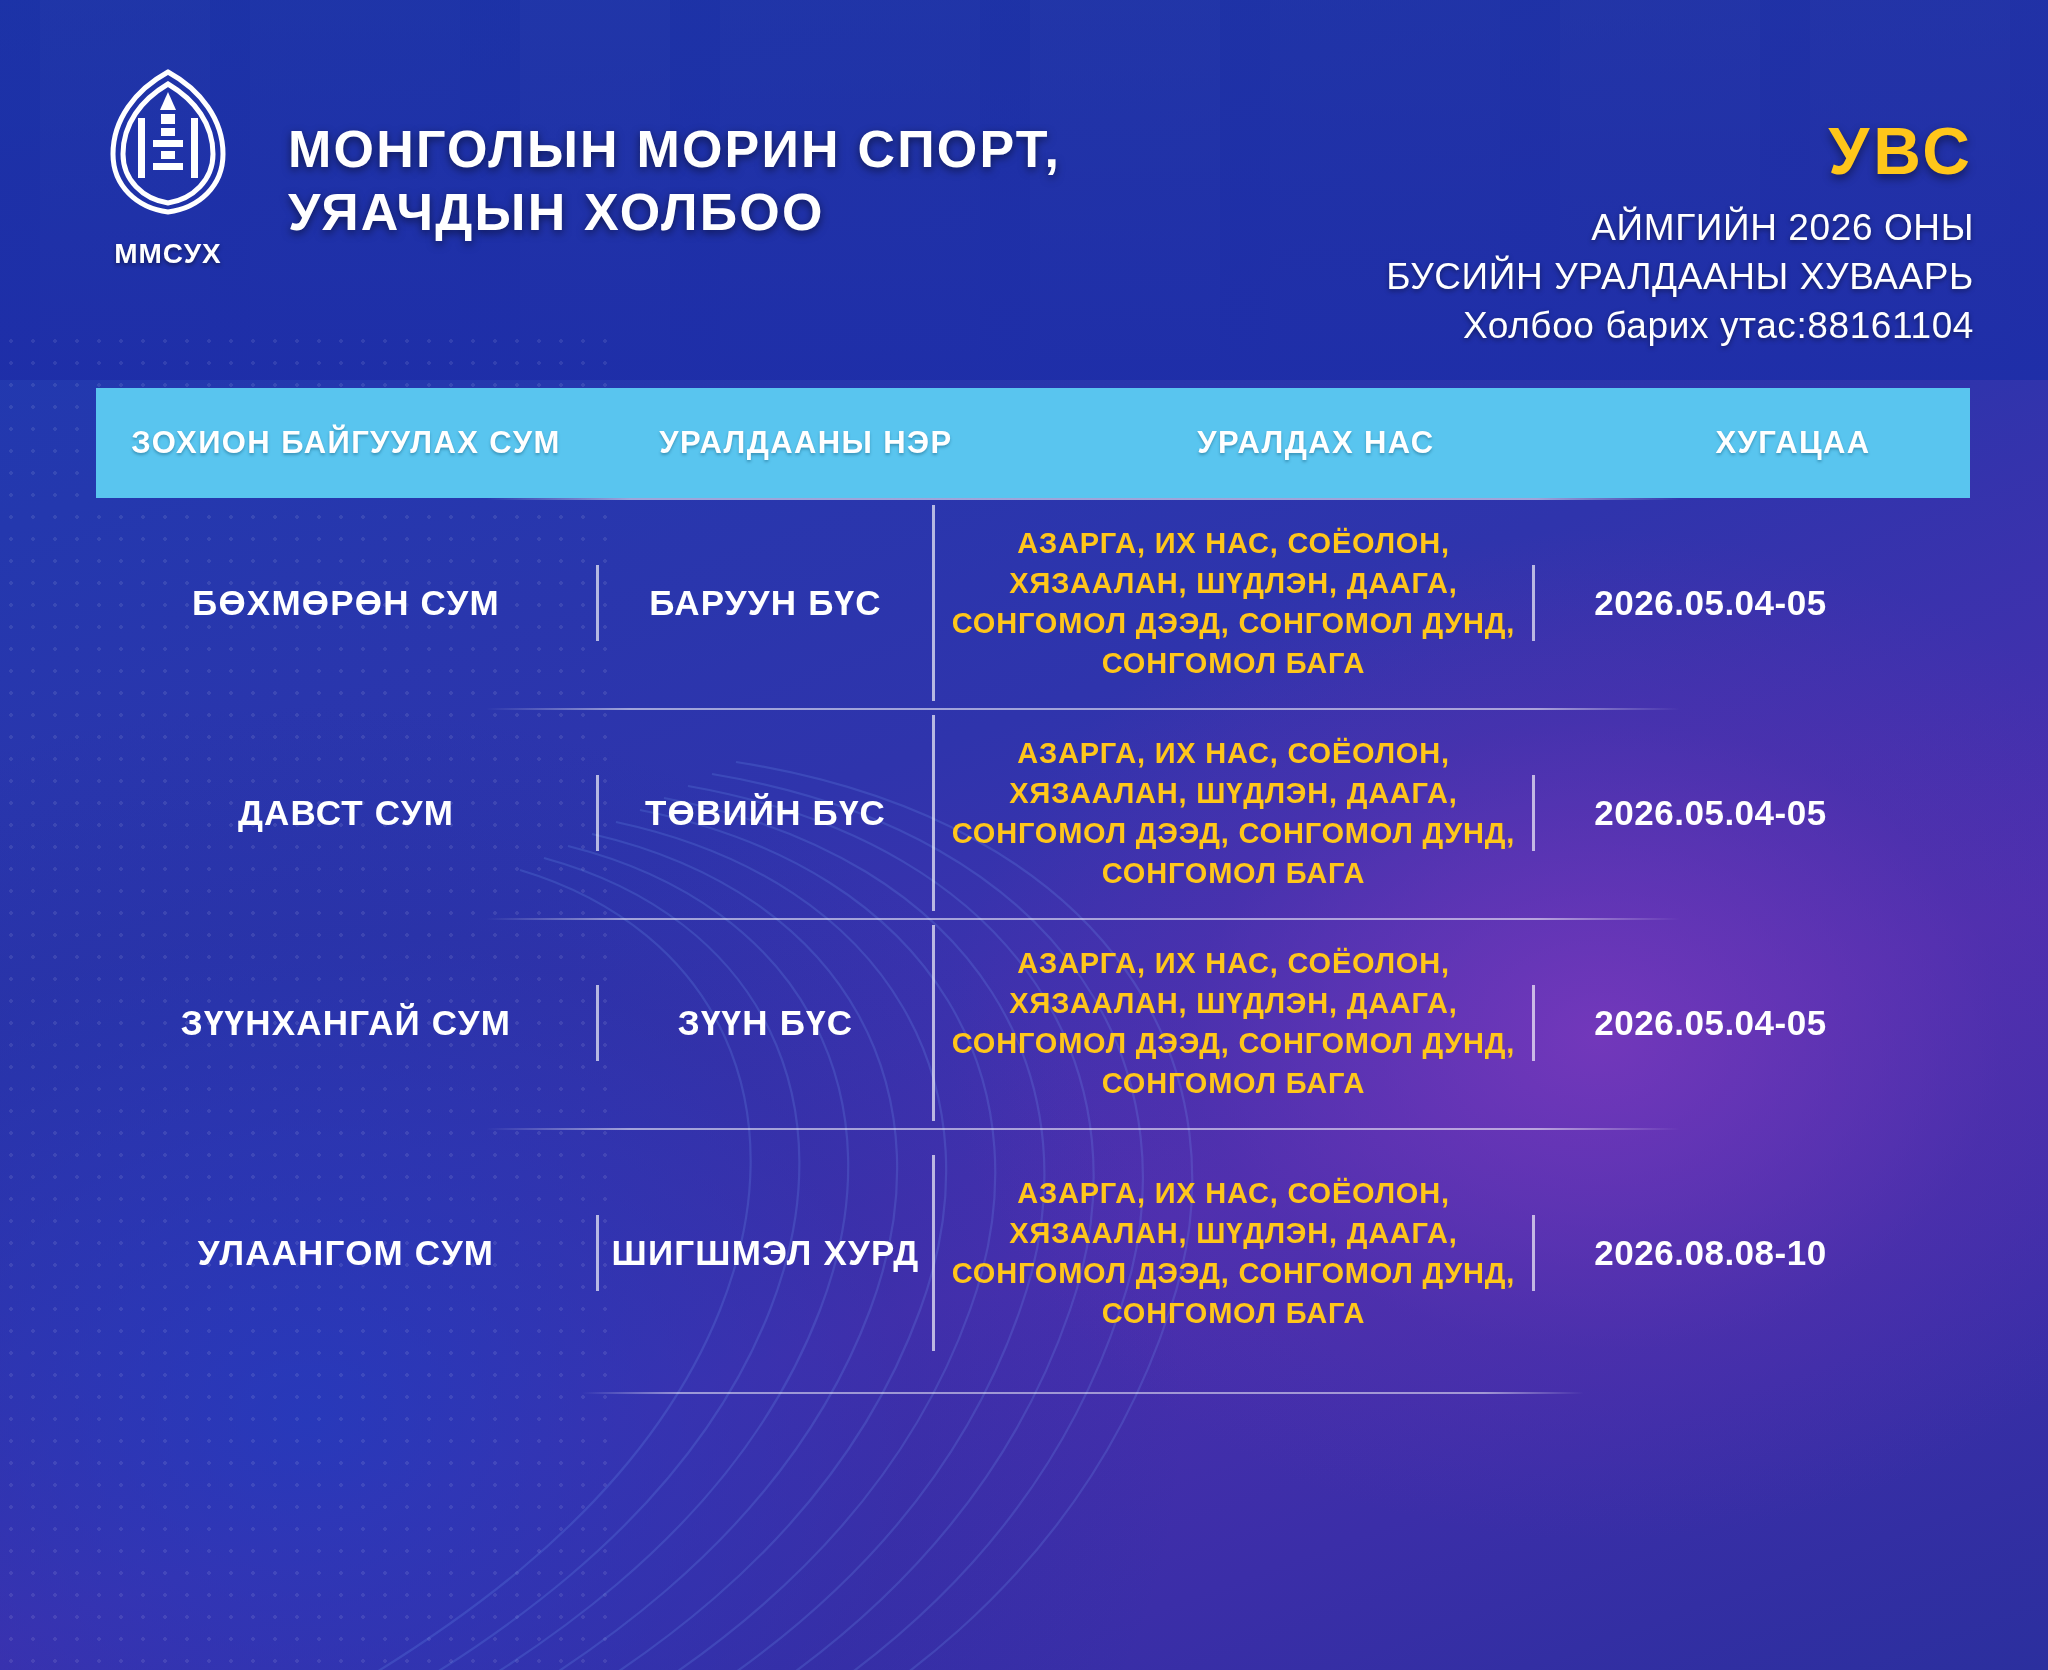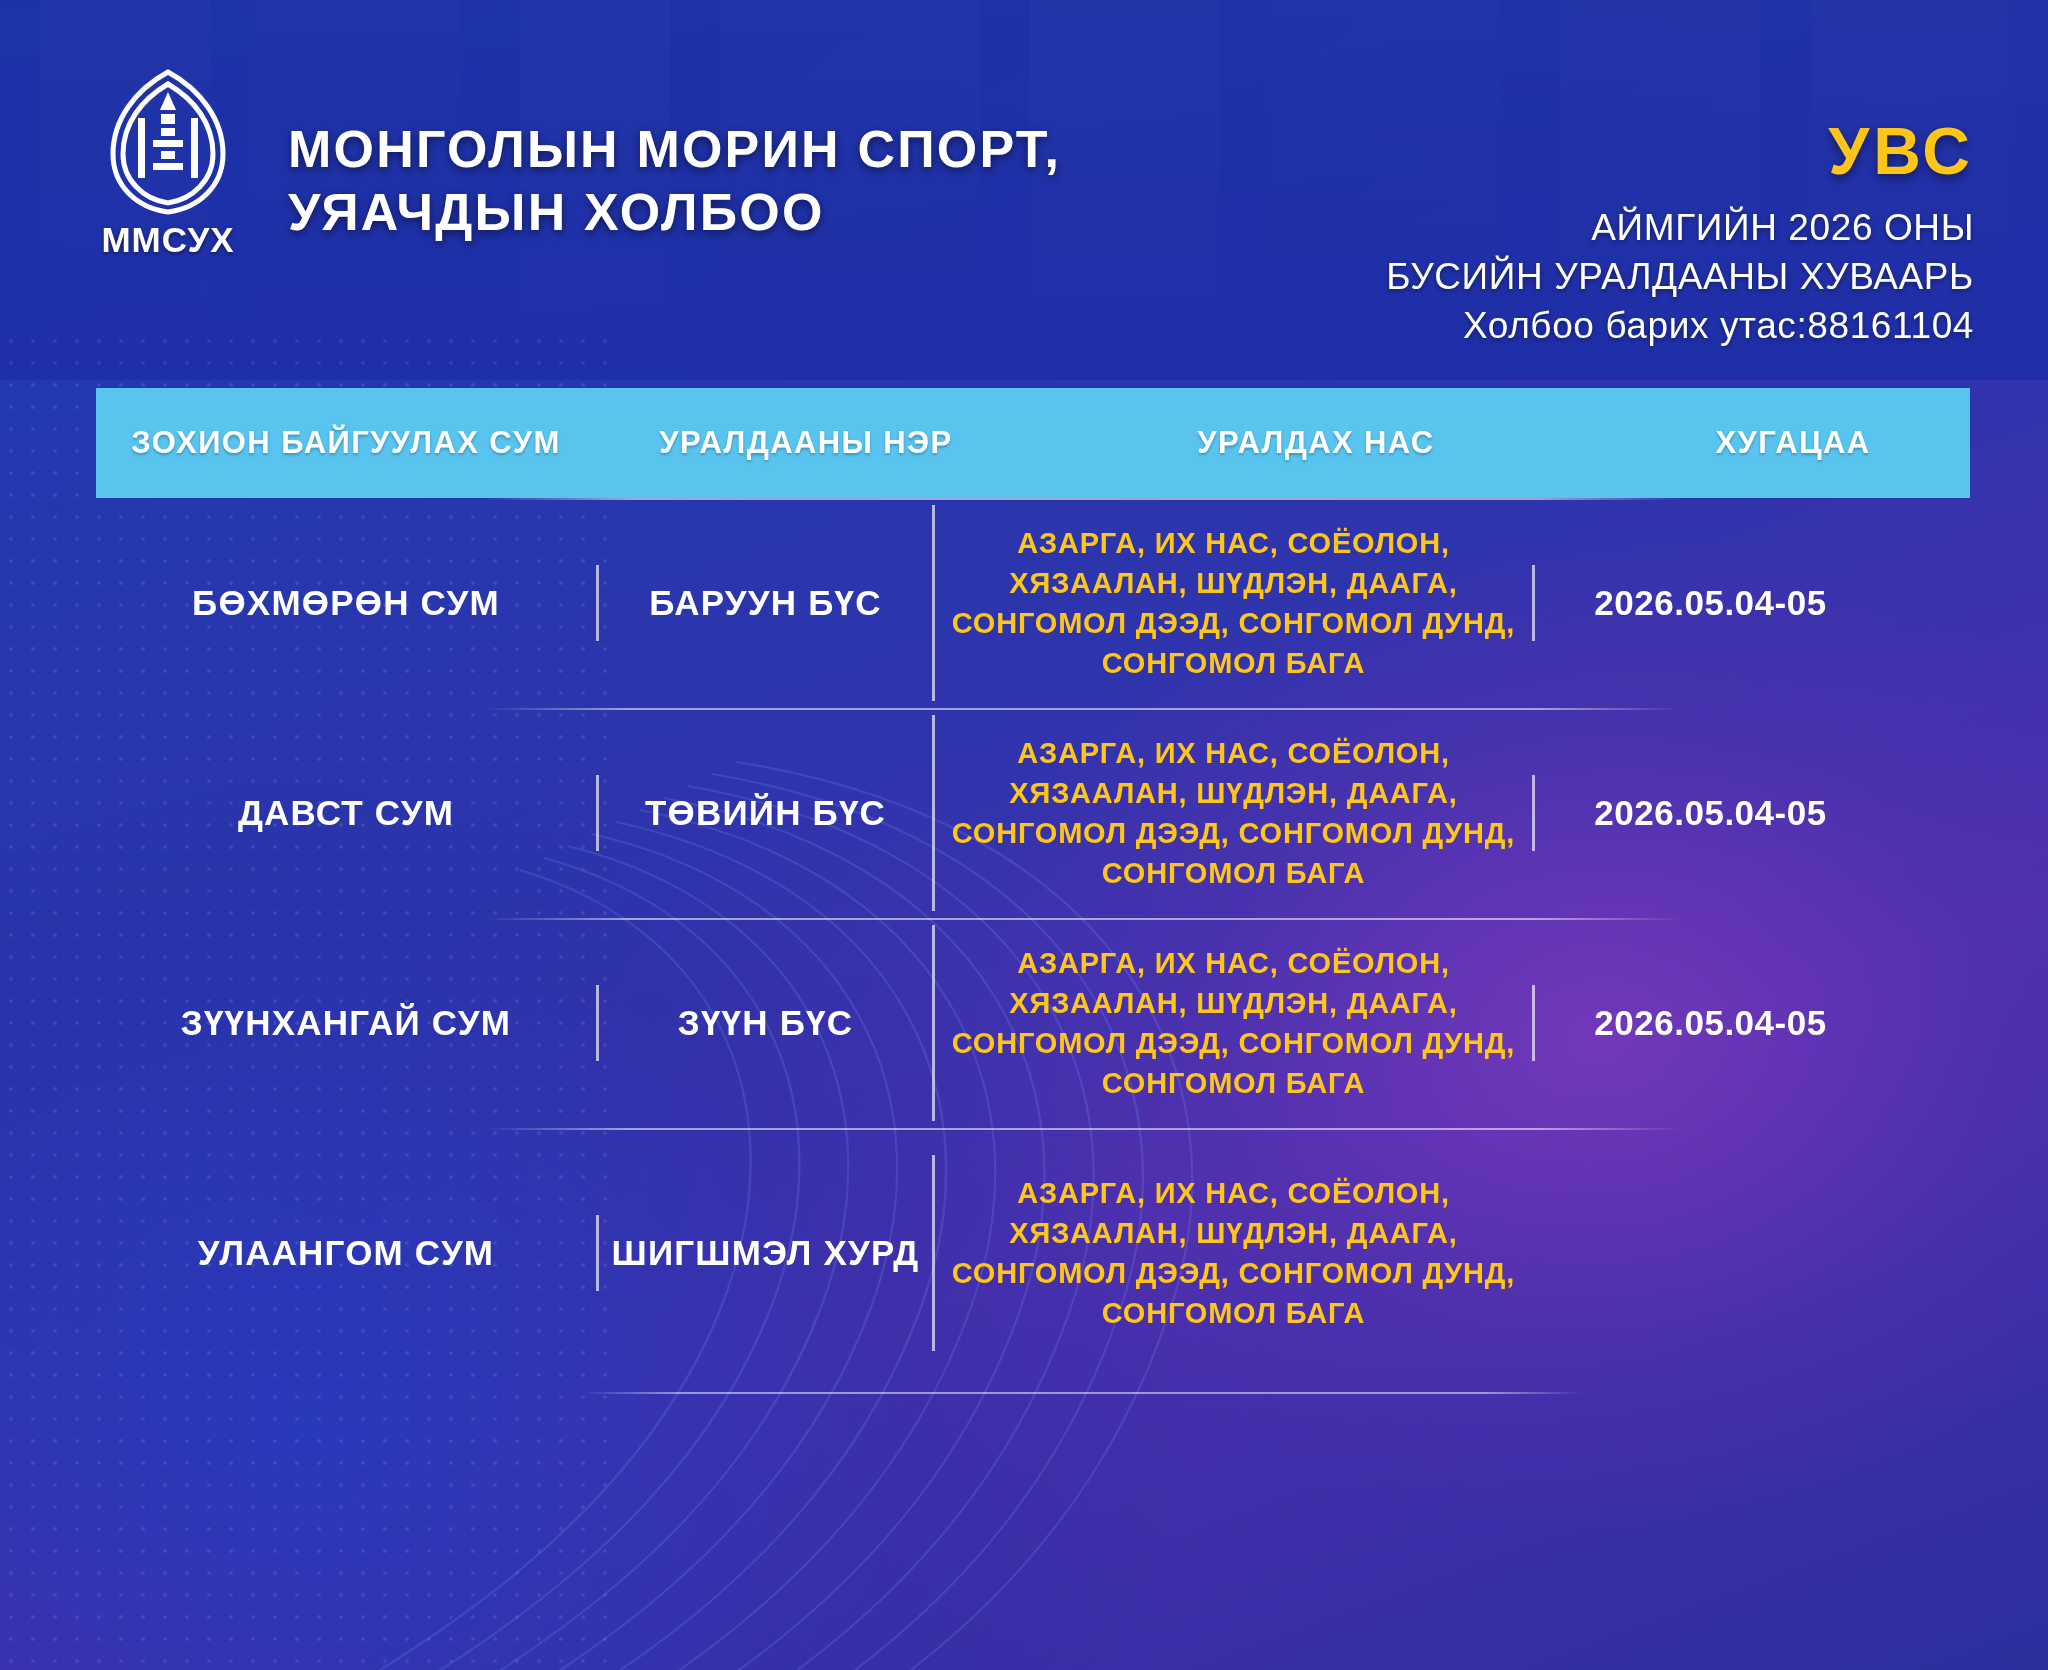--- a/index.html
+++ b/index.html
@@ -78,23 +78,23 @@
     left: 78px;
     top: 62px;
     width: 180px;
     height: 210px;
     text-align: center;
   }
   .logo svg { display: block; margin: 0 auto; }
   .logo-caption {
     color: #ffffff;
     font-weight: bold;
-    font-size: 35px;
+    font-size: 28px;
     letter-spacing: 1px;
-    margin-top: 0;
+    margin-top: 18px;
     text-shadow: 0 2px 4px rgba(0,0,0,0.45);
   }
   .org-title {
     position: absolute;
     left: 288px;
     top: 118px;
     color: #ffffff;
     font-weight: bold;
     font-size: 52px;
     line-height: 1.22;
@@ -295,18 +295,19 @@
       <div class="cell name">ЗҮҮН БҮС</div>
       <div class="cell ages">АЗАРГА, ИХ НАС, СОЁОЛОН, ХЯЗААЛАН, ШҮДЛЭН, ДААГА, СОНГОМОЛ ДЭЭД, СОНГОМОЛ ДУНД, СОНГОМОЛ БАГА</div>
       <div class="cell date">2026.05.04-05</div>
     </div>
 
     <div class="row" style="min-height:250px;">
       <div class="sep-top"></div>
       <div class="cell sum">УЛААНГОМ СУМ</div>
       <div class="cell name">ШИГШМЭЛ ХУРД</div>
       <div class="cell ages">АЗАРГА, ИХ НАС, СОЁОЛОН, ХЯЗААЛАН, ШҮДЛЭН, ДААГА, СОНГОМОЛ ДЭЭД, СОНГОМОЛ ДУНД, СОНГОМОЛ БАГА</div>
+      <div class="cell date">2026.08.08-10</div>
       <div class="bottom-sep" style="bottom:-16px;"></div>
     </div>
 
   </div>
 
 </div>
 
 </body></html>

